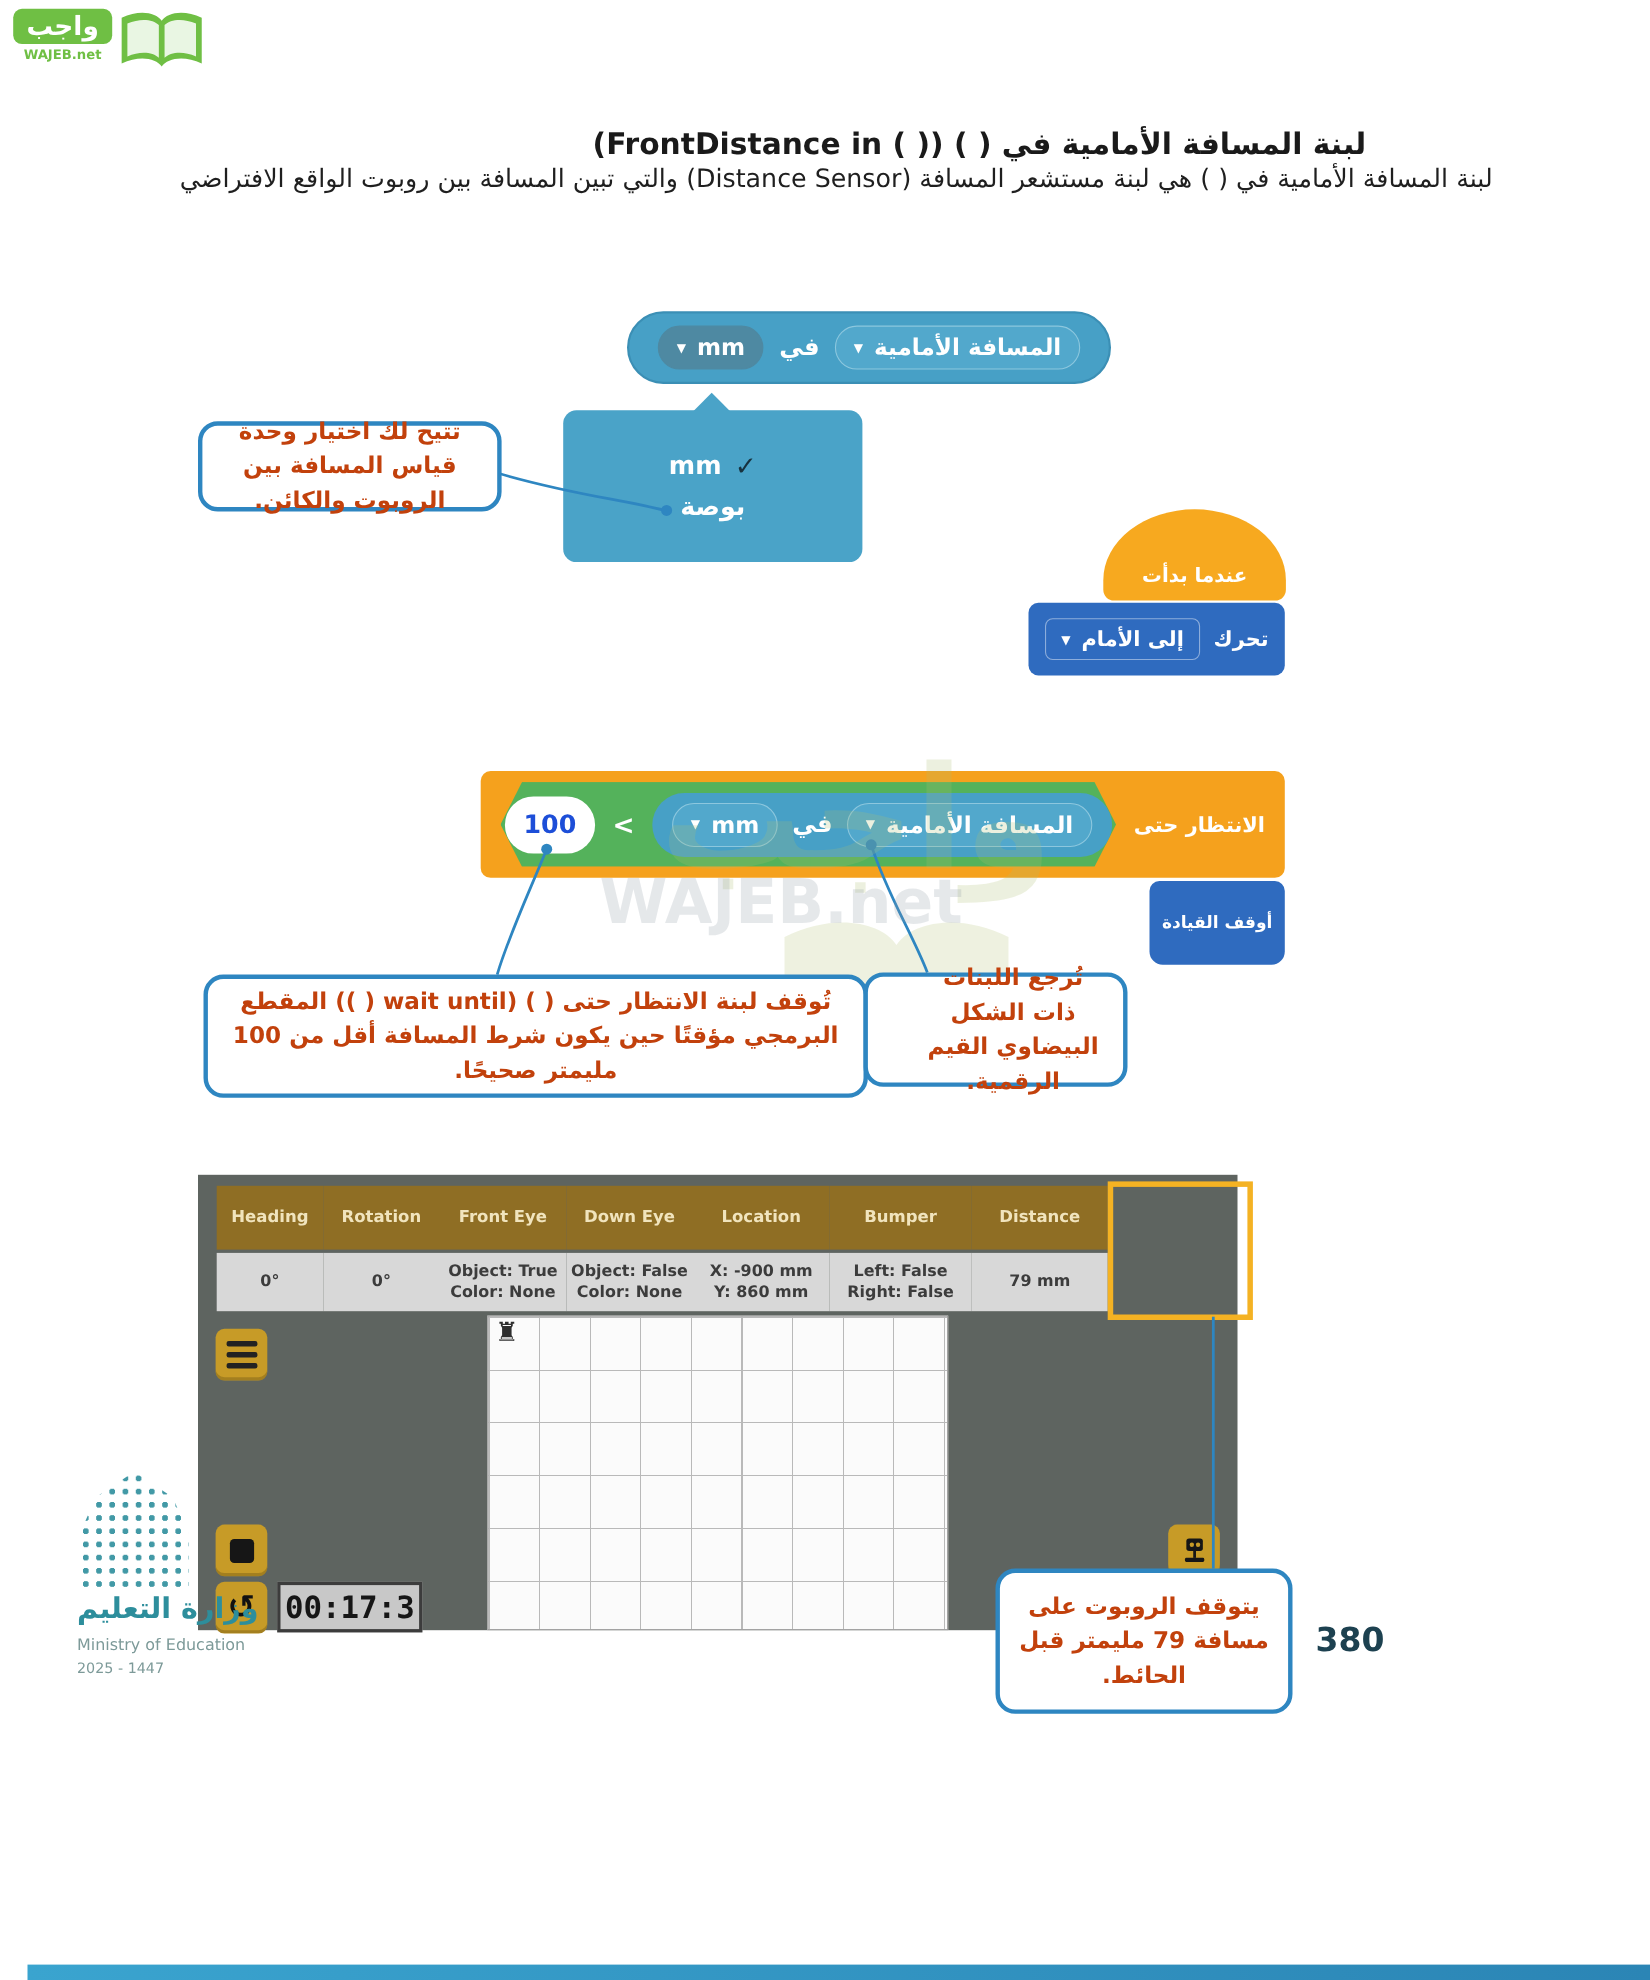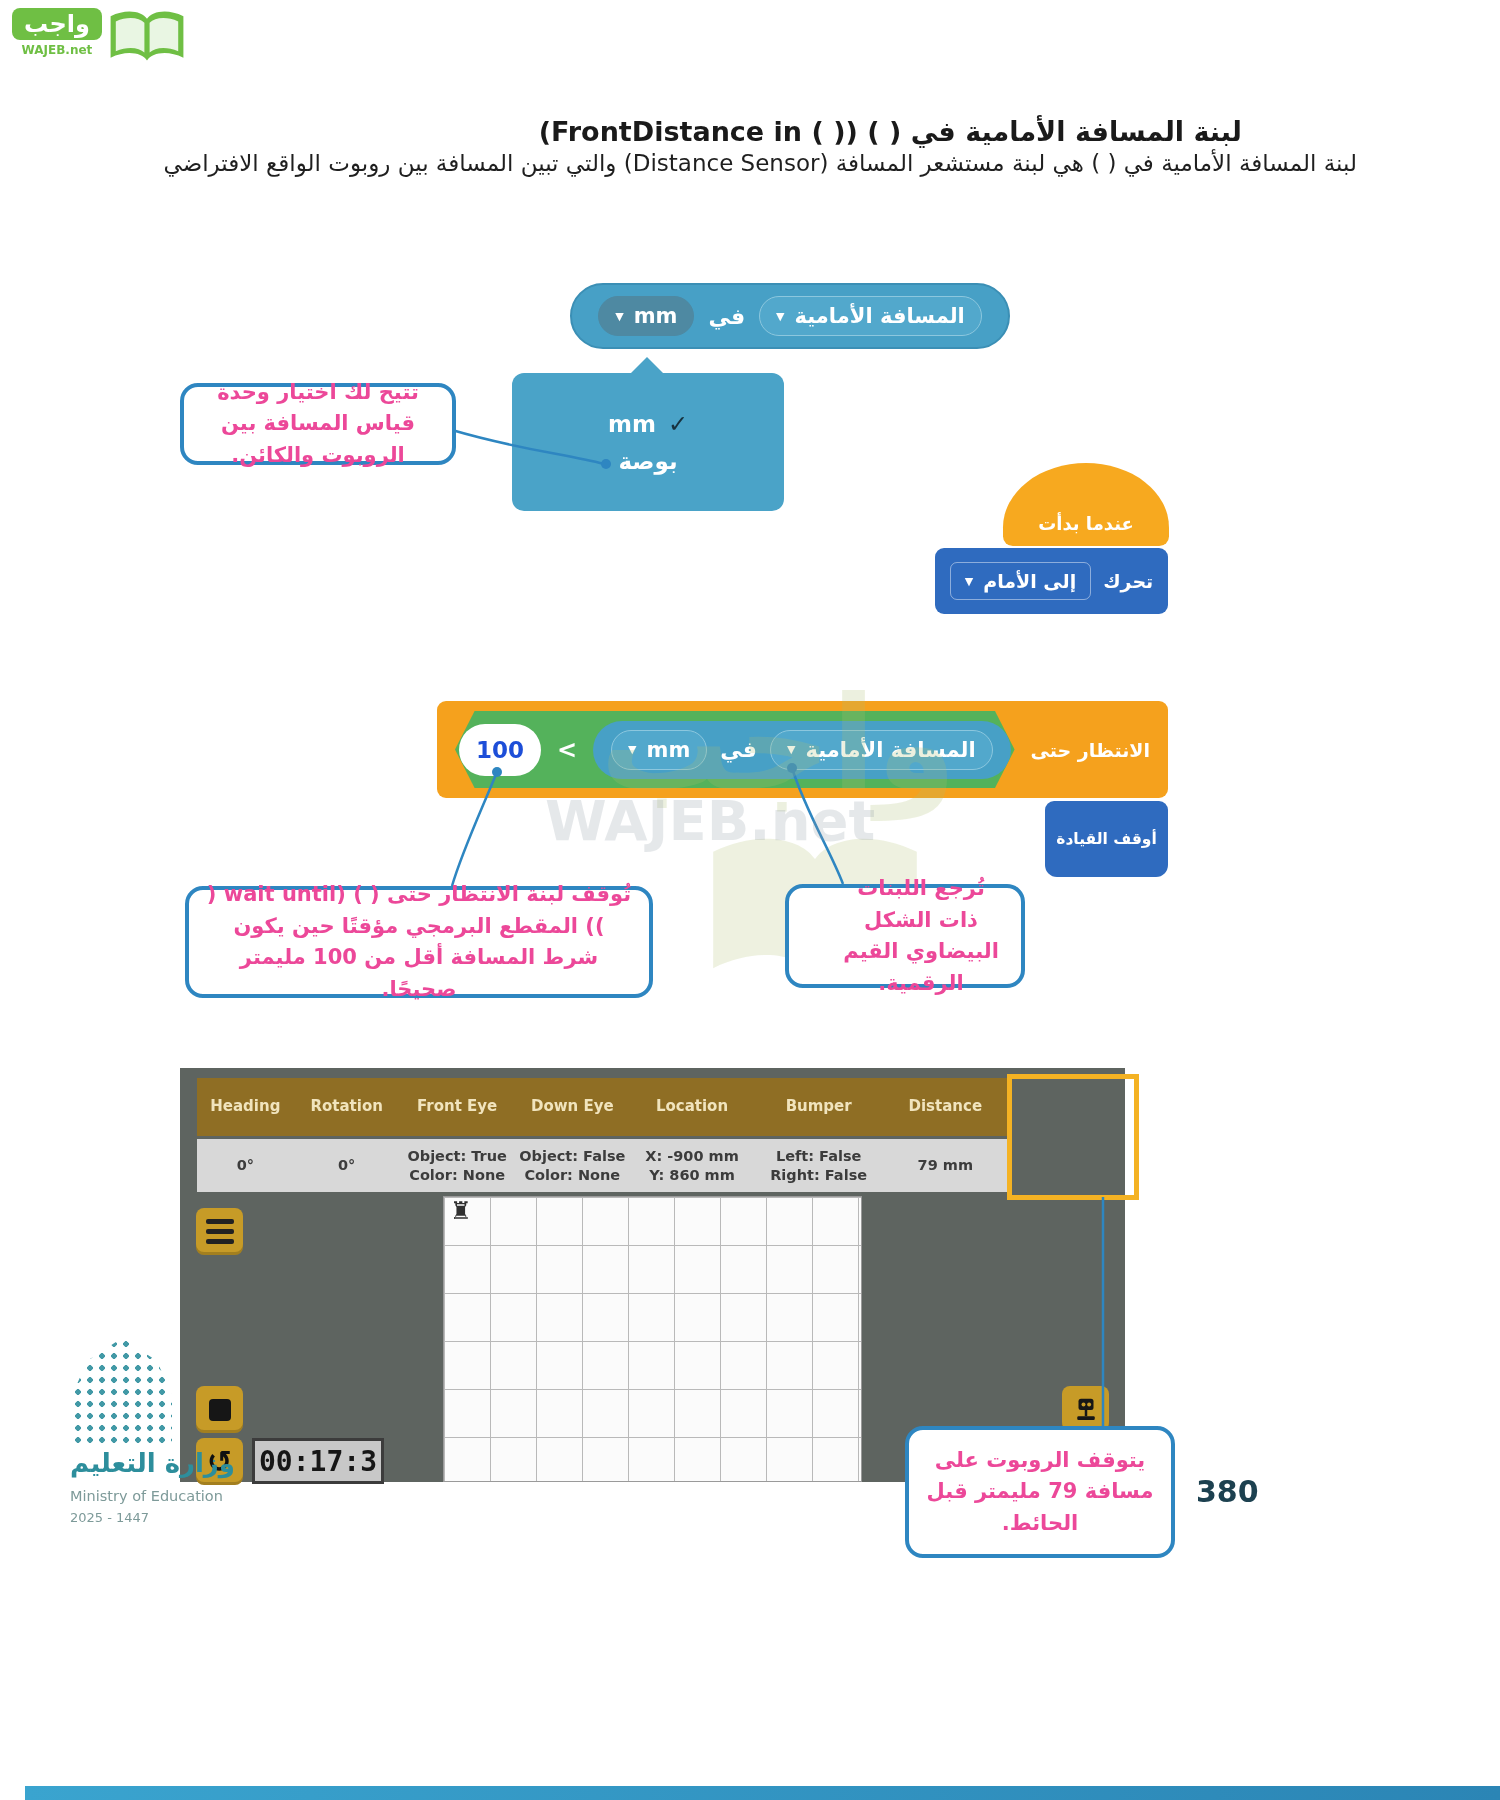--- a/index.html
+++ b/index.html
@@ -31,23 +31,23 @@
   .move .mfield{border:1.5px solid rgba(255,255,255,.45);border-radius:7px;padding:7px 14px;display:flex;direction:rtl;gap:10px;align-items:center;}
   .stopb{left:1045px;top:801px;width:123px;height:76px;font-size:15.5px;font-weight:bold;border-radius:9px 9px 12px 12px;}
   .waitb{left:437px;top:701px;width:731px;height:97px;background:#f5a11d;border-radius:9px;display:flex;direction:rtl;align-items:center;color:#fff;padding:0 18px;gap:16px;z-index:1;}
   .wait-label{font-size:19px;font-weight:bold;white-space:nowrap;}
   .hexagon{flex:1;height:77px;background:#54b25b;clip-path:polygon(3.5% 0,96.5% 0,100% 50%,96.5% 100%,3.5% 100%,0 50%);display:flex;direction:rtl;align-items:center;justify-content:center;gap:16px;}
   .hex-reporter{background:#47a0c6;border:none;border-radius:30px;height:58px;padding:0 18px;display:flex;direction:rtl;align-items:center;gap:13px;}
   .val-oval{background:#fff;border-radius:26px;width:82px;height:52px;display:flex;align-items:center;justify-content:center;color:#1d4ed8;font-size:23px;font-weight:bold;}
   .op{color:#fff;font-size:24px;font-weight:bold;}
 
   
-  .callout{background:#fff;border:4px solid #2e86c1;border-radius:18px;color:#ec4899;font-weight:bold;display:flex;align-items:center;justify-content:center;text-align:center;direction:rtl;padding:8px 16px;line-height:1.5;z-index:3;font-size:21px;}
+  .callout{background:#fff;border:4px solid #2e86c1;border-radius:18px;color:#c2410c;font-weight:bold;display:flex;align-items:center;justify-content:center;text-align:center;direction:rtl;padding:8px 16px;line-height:1.5;z-index:3;font-size:21px;}
   .co-unit{left:180px;top:383px;width:276px;height:82px;}
-  .co-wait{left:185px;top:886px;width:468px;height:112px;}
+  .co-wait{left:185px;top:886px;width:604px;height:112px;}
   .co-oval{left:785px;top:884px;width:240px;height:104px;padding-left:48px;}
   .co-robot{left:905px;top:1426px;width:270px;height:132px;}
 
   
   .sim{left:180px;top:1068px;width:945px;height:414px;background:#5e6460;z-index:1;}
   .simtable{position:absolute;left:17px;top:10px;width:921px;}
   .trow{display:flex;}
   .tcol{display:flex;flex-direction:column;}
   .th{background:#8f6e24;color:#f1e4bd;font-size:15px;font-weight:bold;height:58px;display:flex;align-items:center;justify-content:center;text-align:center;line-height:1.15;padding:0 4px;}
   .td{background:#d8d8d8;color:#3c3c3c;font-size:14.5px;font-weight:bold;height:53px;margin-top:3px;display:flex;flex-direction:column;align-items:center;justify-content:center;line-height:1.3;}

